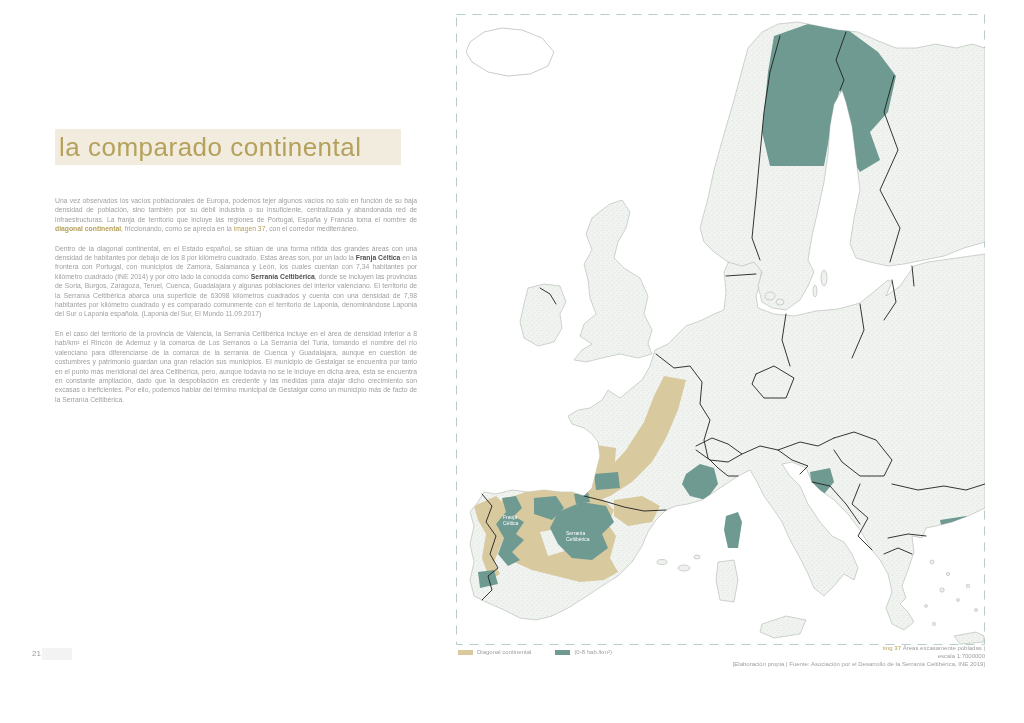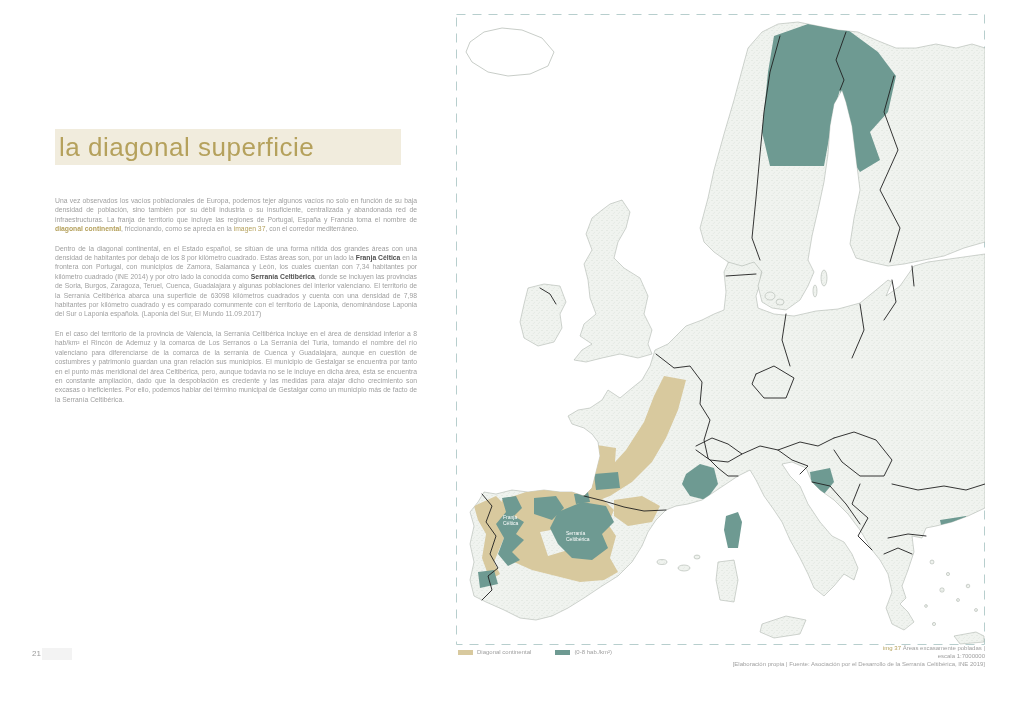--- a/index.html
+++ b/index.html
@@ -34,21 +34,21 @@
   
   .caption{position:absolute;right:39px;top:645px;width:420px;text-align:right;
            font-size:6px;line-height:7.8px;color:#9f9f9f;}
 </style>
 </head>
 <body>
 
 <div class="page">
 
   <div class="title-block">
-    <h1>la diagonal superficie</h1>
+    <h1>la comparado continental</h1>
   </div>
 
   <div class="text-col" id="text-col">
       <p><span>Una vez observados los vacíos poblacionales de Europa, podemos tejer algunos vacíos no solo en función de su baja densidad de población, sino también por su débil industria o su insuficiente, centralizada y abandonada red de infraestructuras. La franja de territorio que incluye las regiones de Portugal, España y Francia toma el nombre de </span><span class="c-gold b">diagonal continental</span><span>, friccionando, como se aprecia en la </span><span class="c-gold">imagen 37</span><span>, con el corredor mediterráneo.</span></p>
       <p><span>Dentro de la diagonal continental, en el Estado español, se sitúan de una forma nítida dos grandes áreas con una densidad de habitantes por debajo de los 8 por kilómetro cuadrado. Estas áreas son, por un lado la </span><span class="c-dark b">Franja Céltica</span><span> en la frontera con Portugal, con municipios de Zamora, Salamanca y León, los cuales cuentan con 7,34 habitantes por kilómetro cuadrado (INE 2014) y por otro lado la conocida como </span><span class="c-dark b">Serranía Celtibérica</span><span>, donde se incluyen las provincias de Soria, Burgos, Zaragoza, Teruel, Cuenca, Guadalajara y algunas poblaciones del interior valenciano. El territorio de la Serranía Celtibérica abarca una superficie de 63098 kilómetros cuadrados y cuenta con una densidad de 7,98 habitantes por kilómetro cuadrado y es comparado comunmente con el territorio de Laponia, denominándose Laponia del Sur o Laponia española. (Laponia del Sur, El Mundo 11.09.2017)</span></p>
       <p><span>En el caso del territorio de la provincia de Valencia, la Serranía Celtibérica incluye en el área de densidad inferior a 8 hab/km² el Rincón de Ademuz y la comarca de Los Serranos o La Serranía del Turia, tomando el nombre del río valenciano para diferenciarse de la comarca de la serranía de Cuenca y Guadalajara, aunque en cuestión de costumbres y patrimonio guardan una gran relación sus municipios. El municipio de Gestalgar se encuentra por tanto en el punto más meridional del área Celtibérica, pero, aunque todavía no se le incluye en dicha área, ésta se encuentra en constante ampliación, dado que la despoblación es creciente y las medidas para atajar dicho crecimiento son excasas o ineficientes. Por ello, podemos hablar del término municipal de Gestalgar como un municipio más de facto de la Serranía Celtibérica.</span></p>
     </div>
 
   <div class="page-num">21</div>
   <div class="footer-strip"></div>

